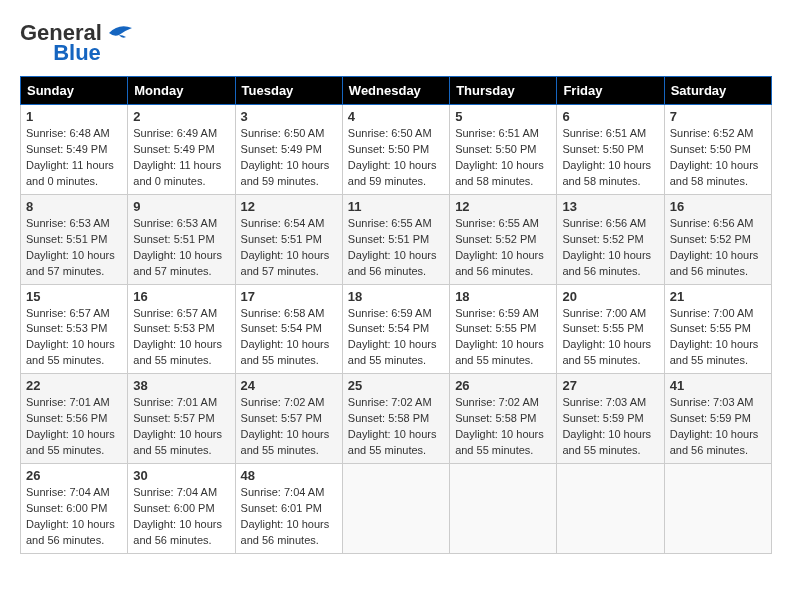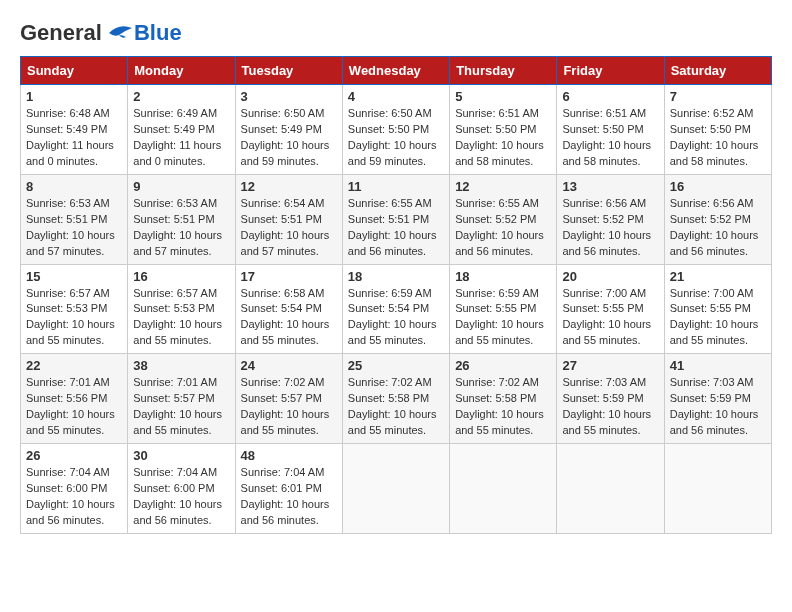--- a/index.html
+++ b/index.html
@@ -11,42 +11,42 @@
       padding: 20px;
     }
     .header {
       display: flex;
       justify-content: space-between;
       align-items: flex-start;
       margin-bottom: 10px;
     }
     .logo {
       display: flex;
-      flex-direction: row;
-      align-items: flex-end;
+      flex-direction: column;
+      align-items: center;
     }
     .title-block {
       text-align: right;
     }
     .month-title {
       font-size: 32px;
       font-weight: bold;
       color: #333;
     }
     .location-title {
       font-size: 16px;
       color: #555;
     }
     table {
       width: 100%;
       border-collapse: collapse;
       font-size: 11px;
     }
     thead tr th {
-      background-color: #b91c1c;
+      background-color: #000000;
       color: #fff;
       text-align: left;
       padding: 6px 6px;
       font-size: 13px;
       font-weight: bold;
       border: 1px solid #1565c0;
     }
     tbody tr td {
       border: 1px solid #ccc;
       vertical-align: top;

